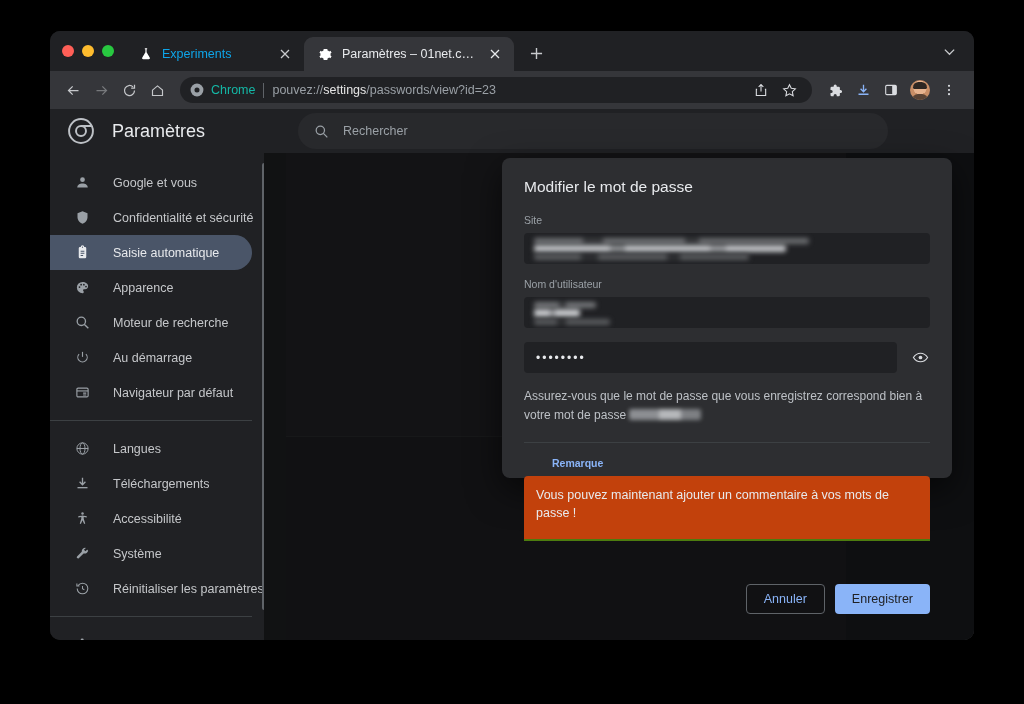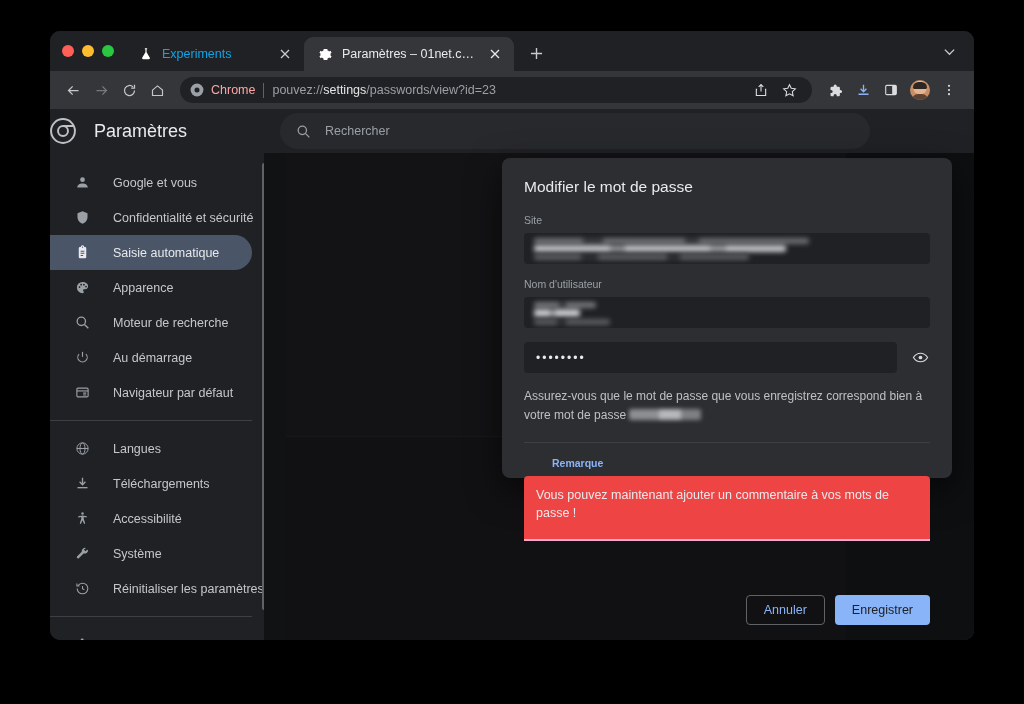--- a/index.html
+++ b/index.html
@@ -53,21 +53,21 @@
   }
   .navbtn { width: 26px; height: 26px; border-radius: 50%; display: flex;
     align-items: center; justify-content: center; color: #c5c7ca; }
   .navbtn.fwd { color: #77797c; }
   .omnibox {
     flex: 1; height: 26px; margin: 0 8px 0 8px; background: #202124;
     border-radius: 13px; display: flex; align-items: center; padding: 0 10px; gap: 8px;
     overflow: hidden;
   }
   .omni-chip { display: flex; align-items: center; gap: 7px; flex: 0 0 auto; }
-  .omni-chrome-label { color: #fca5a5; font-size: 12.5px; }
+  .omni-chrome-label { color: #14b8a6; font-size: 12.5px; }
   .omni-sep { width: 1px; height: 15px; background: #5f6368; }
   .omni-url { color: #9aa0a6; font-size: 12.5px; white-space: nowrap; }
   .omni-url b { color: #e5e5e5; font-weight: 400; }
   .omni-actions { margin-left: auto; display: flex; align-items: center; gap: 2px; }
   .tb-icon { width: 26px; height: 26px; display: flex; align-items: center; justify-content: center; color: #dadce0; }
   .tb-icon.blue { color: #8ab4f8; }
   .avatar {
     width: 20px; height: 20px; border-radius: 50%; overflow: hidden;
     background: radial-gradient(circle at 50% 38%, #e8b48f 0 42%, #c98e66 43% 100%);
     position: relative; flex: 0 0 20px; margin: 0 4px;
@@ -75,20 +75,21 @@
   .avatar::before { content:""; position:absolute; left:3px; top:1.5px; width:14px; height:7px;
     background:#2e2723; border-radius: 7px 7px 2px 2px; }
   .avatar::after { content:""; position:absolute; left:2px; bottom:0; width:16px; height:6px;
     background:#5a4334; border-radius: 8px 8px 0 0; }
 
   
   .page { position: relative; height: 531px; background: #202124; overflow: hidden; }
 
   .settings-header {
     height: 44px; display: flex; align-items: center; gap: 0; background: #202124;
+    padding-left: 18px;
   }
   .brand { display: flex; align-items: center; gap: 18px; width: 208px; }
   .brand-title { color: #e8eaed; font-size: 18px; }
   .searchbar {
     width: 590px; height: 36px; background: #28292c; border-radius: 18px;
     display: flex; align-items: center; gap: 14px; padding: 0 16px; margin-left: 22px;
   }
   .search-ph { color: #9aa0a6; font-size: 12.5px; }
 
   .body-area { position: relative; display: flex; height: 487px; }
@@ -144,28 +145,28 @@
   .redact { position: absolute; border-radius: 2px; filter: blur(2.4px); }
   .helper { color: #bdc1c6; font-size: 12px; line-height: 1.55; position: relative; }
   .helper .redact-inline {
     display: inline-block; width: 72px; height: 11px; vertical-align: -1px;
     background: linear-gradient(90deg,#8d8f93 0 42%, #b6b8bb 42% 72%, #7e8084 72% 100%);
     filter: blur(2.2px); border-radius: 2px; margin-left: 3px;
   }
   .divider { height: 1px; background: #3c4043; margin: 18px 0 14px 0; }
 
   .textarea {
-    height: 65px; background: #ef4444; border-radius: 4px 4px 0 0;
-    border-bottom: 2px solid #f9a8d4; padding: 11px 12px;
+    height: 65px; background: #c2410c; border-radius: 4px 4px 0 0;
+    border-bottom: 2px solid #4d7c0f; padding: 11px 12px;
     color: #e8eaed; font-size: 12.5px; line-height: 1.4;
   }
 
   .dlg-actions { display: flex; justify-content: flex-end; gap: 10px; margin-top: 43px; }
   .btn { height: 30px; border-radius: 4px; font-size: 12.5px; display: flex;
-    align-items: center; justify-content: center; padding: 0 17px; margin-top: 11px; }
+    align-items: center; justify-content: center; padding: 0 17px; }
   .btn.secondary { color: #8ab4f8; border: 1px solid #5f6368; background: transparent; }
   .btn.primary { color: #202124; background: #8ab4f8; font-weight: 500; }
 
   svg { display: block; }
 </style>
 </head>
 <body>
 
 <div id="root">
   <div class="window">

